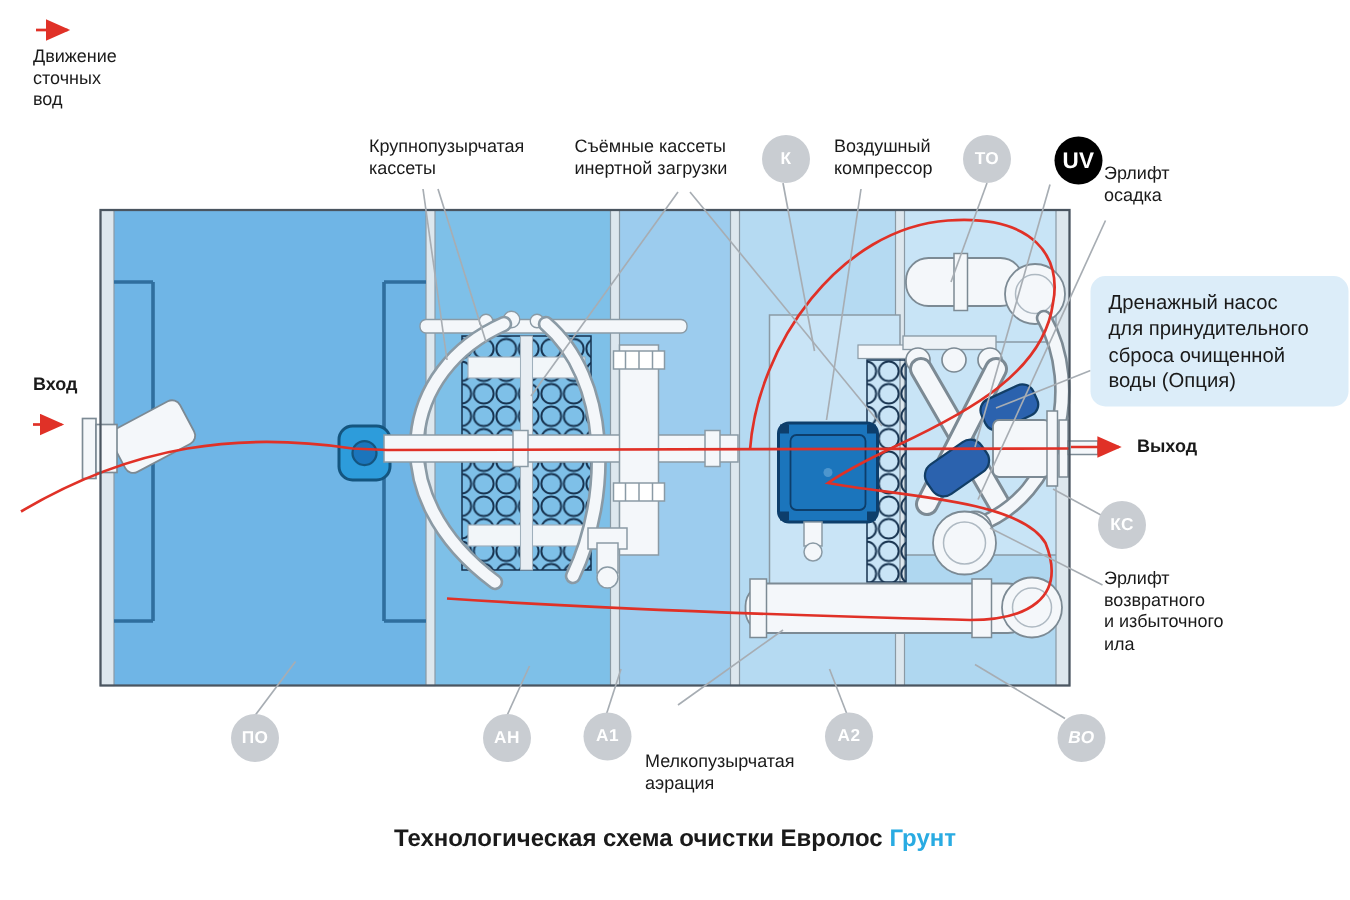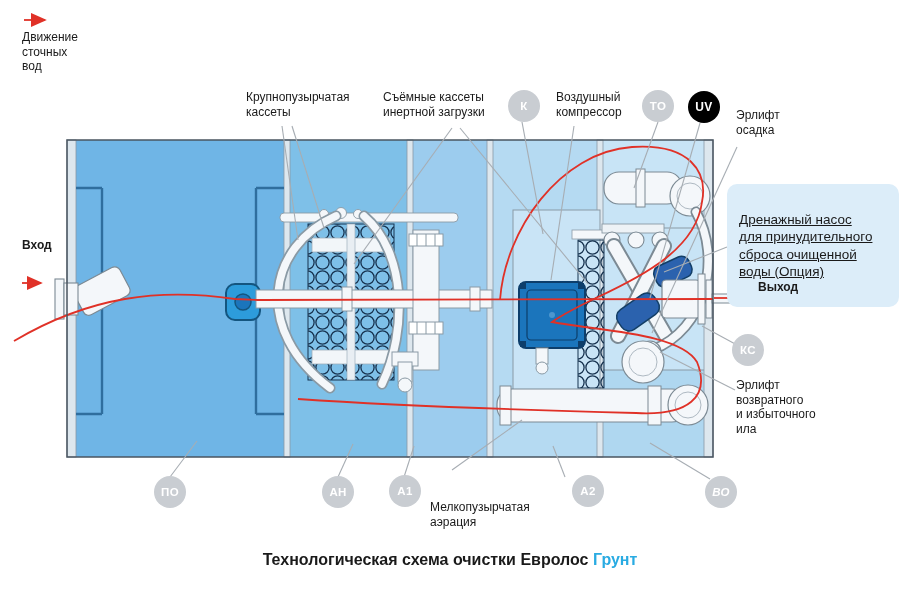--- a/index.html
+++ b/index.html
@@ -4,29 +4,29 @@
 <style>
   html,body{margin:0;padding:0;}
   body{
     width:900px;height:600px;position:relative;background:#ffffff;
     font-family:"Liberation Sans", sans-serif;color:#1a1a1a;overflow:hidden;
   }
   .abs{position:absolute;}
   .lbl{font-size:12px;line-height:1.22;white-space:pre-line;}
   .lbl.bold{font-weight:bold;}
   .note-box{
-    background:var(--note-bg);border-radius:10px;padding:27px 12px;
-    font-size:13.5px;line-height:1.28;white-space:pre-line;width:148px;text-decoration:underline;
+    background:var(--note-bg);border-radius:10px;padding:9px 12px;
+    font-size:13.5px;line-height:1.28;white-space:pre-line;width:148px;
   }
   .badge{
     width:32px;height:32px;border-radius:50%;background:var(--badge-gray);
     color:#ffffff;font-weight:bold;font-size:11.5px;letter-spacing:.3px;
     display:flex;align-items:center;justify-content:center;
   }
-  .badge.black{background:var(--badge-black);font-size:12px;}
+  .badge.black{background:var(--badge-black);font-size:15px;margin-left:15px;}
   .caption{
     left:0;top:551px;width:900px;text-align:center;
     font-size:16px;font-weight:bold;
   }
   .caption .accent{color:var(--accent);}
   svg{position:absolute;left:0;top:0;}
 </style>
 </head>
 <body>
 
@@ -225,29 +225,29 @@
 для принудительного
 сброса очищенной
 воды (Опция)</div>
 <div class="abs lbl" style="left:736px;top:378px;">Эрлифт
 возвратного
 и избыточного
 ила</div>
 <div class="abs lbl" style="left:430px;top:472px;margin-top:28px;">Мелкопузырчатая
 аэрация</div>
 
-<div class="abs lbl bold" style="left:22px;top:238px;">Вход</div>
-<div class="abs lbl bold" style="left:758px;top:280px;">Выход</div>
+<div class="abs lbl bold" style="left:22px;top:249px;">Вход</div>
+<div class="abs lbl bold" style="left:758px;top:290px;">Выход</div>
 
 <div class="abs badge" style="left:508px;top:90px;">К</div>
 <div class="abs badge" style="left:642px;top:90px;">ТО</div>
 <div class="abs badge black" style="left:688px;top:91px;">UV</div>
 <div class="abs badge" style="left:732px;top:334px;">КС</div>
 <div class="abs badge" style="left:154px;top:476px;">ПО</div>
 <div class="abs badge" style="left:322px;top:476px;text-align:center;">АН</div>
 <div class="abs badge" style="left:389px;top:475px;">А1</div>
-<div class="abs badge" style="left:572px;top:475px;text-align:center;">А2</div>
+<div class="abs badge" style="left:550px;top:475px;text-align:center;">А2</div>
 <div class="abs badge" style="left:705px;top:476px;font-style:italic;">ВО</div>
 
 <div class="abs caption">
   <span>Технологическая схема очистки Евролос</span>
   <span class="accent">Грунт</span>
 </div>
 
 </body></html>

